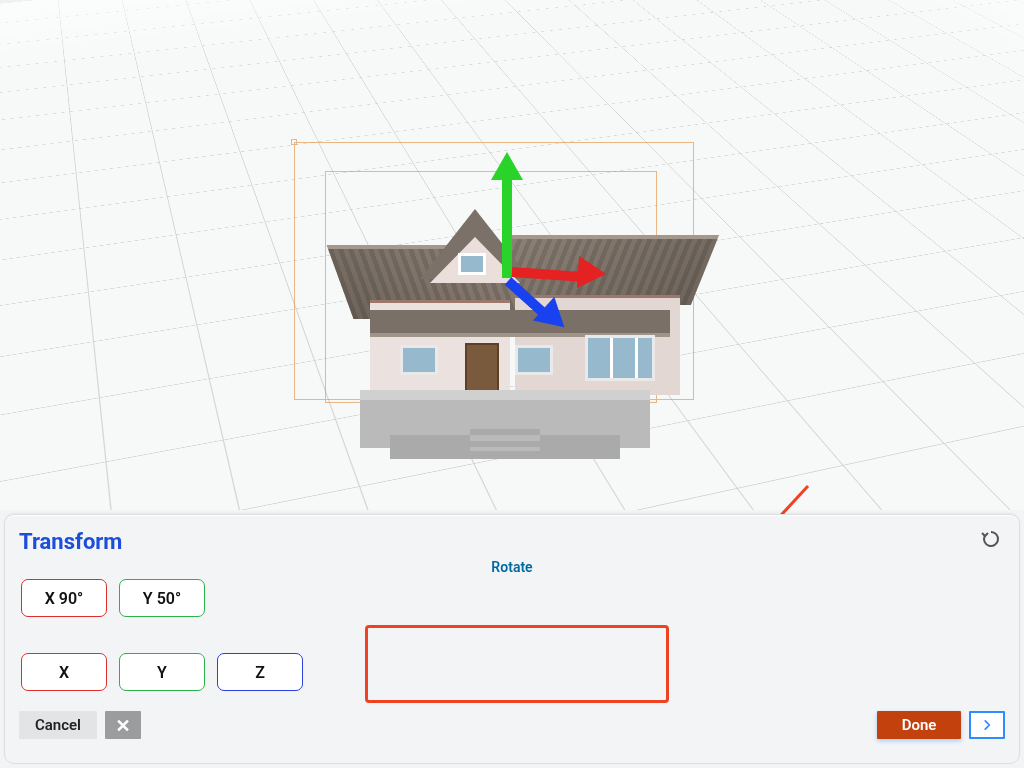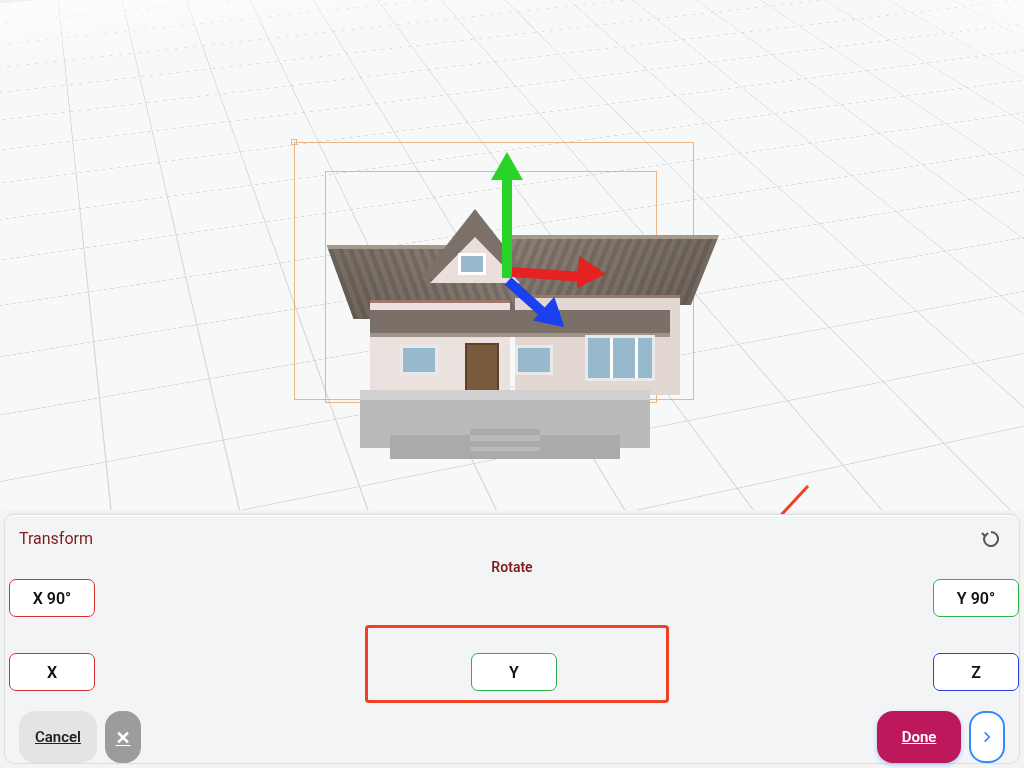--- a/index.html
+++ b/index.html
@@ -82,54 +82,54 @@
   .axZ{color:#1941ef}
   .axZ .stem{left:8px;top:126px;width:54px;height:10px;transform:rotate(42deg);transform-origin:left}
   .axZ .head{left:40px;top:152px;border:16px solid transparent;border-left:28px solid currentColor;border-right:none;transform:rotate(42deg)}
 
   
   .panel{
     position:absolute;left:4px;right:4px;top:514px;height:250px;
     background:#f3f4f5;border:1px solid #dddedf;border-radius:10px;
     box-shadow:0 1px 0 #fff inset,0 -1px 3px rgba(0,0,0,.05);
   }
-  .panel h1{position:absolute;left:14px;top:14px;font-size:16px;font-weight:400;color:#7f1d1d}
+  .panel h1{position:absolute;left:14px;top:14px;font-size:22px;font-weight:700;color:#1d4ed8}
 
   .undo{position:absolute;right:14px;top:10px;width:28px;height:28px;display:flex;align-items:center;justify-content:center;color:#555;cursor:pointer}
   .undo svg{width:24px;height:24px}
 
-  .grpLabel{position:absolute;width:100%;text-align:center;font-size:14px;color:#7f1d1d;font-weight:600}
+  .grpLabel{position:absolute;width:100%;text-align:center;font-size:14px;color:#0369a1;font-weight:600}
   .rotateLbl{top:44px}
   .flipLbl{top:118px}
 
-  .btnRow{position:absolute;left:4px;right:0;display:flex;justify-content:space-between;gap:19px}
+  .btnRow{position:absolute;left:16px;right:0;display:flex;justify-content:flex-start;gap:12px}
   .rowRotate{top:64px}
   .rowFlip{top:138px}
   .axisBtn{
     width:86px;height:38px;border-radius:7px;background:#fff;
     font-size:16px;font-weight:600;color:#111;
     display:flex;align-items:center;justify-content:center;cursor:pointer;border:1.8px solid;
   }
   .bx{border-color:#d92f2f}
   .by{border-color:#2bb24a}
   .bz{border-color:#2a3fe0}
 
   .flipHighlight{
     position:absolute;left:360px;top:110px;width:304px;height:78px;
     border:3px solid #ef4223;border-radius:4px;pointer-events:none;
   }
 
   .footer{position:absolute;left:0;right:0;bottom:12px;height:40px}
   .cancelBtn,.xBtn,.doneBtn,.nextBtn{
-    position:absolute;height:52px;border-radius:16px;font-size:15px;font-weight:600;
-    display:flex;align-items:center;justify-content:center;cursor:pointer;text-decoration:underline;
+    position:absolute;height:28px;border-radius:1px;font-size:15px;font-weight:600;
+    display:flex;align-items:center;justify-content:center;cursor:pointer;
   }
   .cancelBtn{left:14px;width:78px;background:#e2e4e6;color:#222}
   .xBtn{left:100px;width:36px;background:#9a9c9e;color:#fff;font-size:18px}
-  .doneBtn{right:58px;width:84px;background:#be185d;color:#fff;box-shadow:0 2px 4px rgba(47,140,255,.4)}
+  .doneBtn{right:58px;width:84px;background:#c2410c;color:#fff;box-shadow:0 2px 4px rgba(47,140,255,.4)}
   .nextBtn{right:14px;width:36px;background:#fff;border:2px solid #2f8cff;color:#2f8cff}
   .nextBtn svg{width:14px;height:14px}
 
   
   .annArrow{position:absolute;pointer-events:none}
 </style>
 </head>
 <body>
 
 <div class="viewport">
@@ -187,21 +187,21 @@
   <div class="undo">
     <svg viewBox="0 0 24 24">
       <path d="M12 5a7 7 0 1 1-6.3 4" fill="none" stroke="#555" stroke-width="2"></path>
       <path d="M3 6l3 3 3-3" fill="none" stroke="#555" stroke-width="2"></path>
     </svg>
   </div>
 
   <div class="grpLabel rotateLbl">Rotate</div>
   <div class="btnRow rowRotate">
     <div class="axisBtn bx">X  90°</div>
-    <div class="axisBtn by">Y  90°</div>
+    <div class="axisBtn by">Y  50°</div>
   </div>
 
   <div class="btnRow rowFlip">
     <div class="axisBtn bx">X</div>
     <div class="axisBtn by">Y</div>
     <div class="axisBtn bz">Z</div>
   </div>
   <div class="flipHighlight"></div>
 
   <div class="footer">

